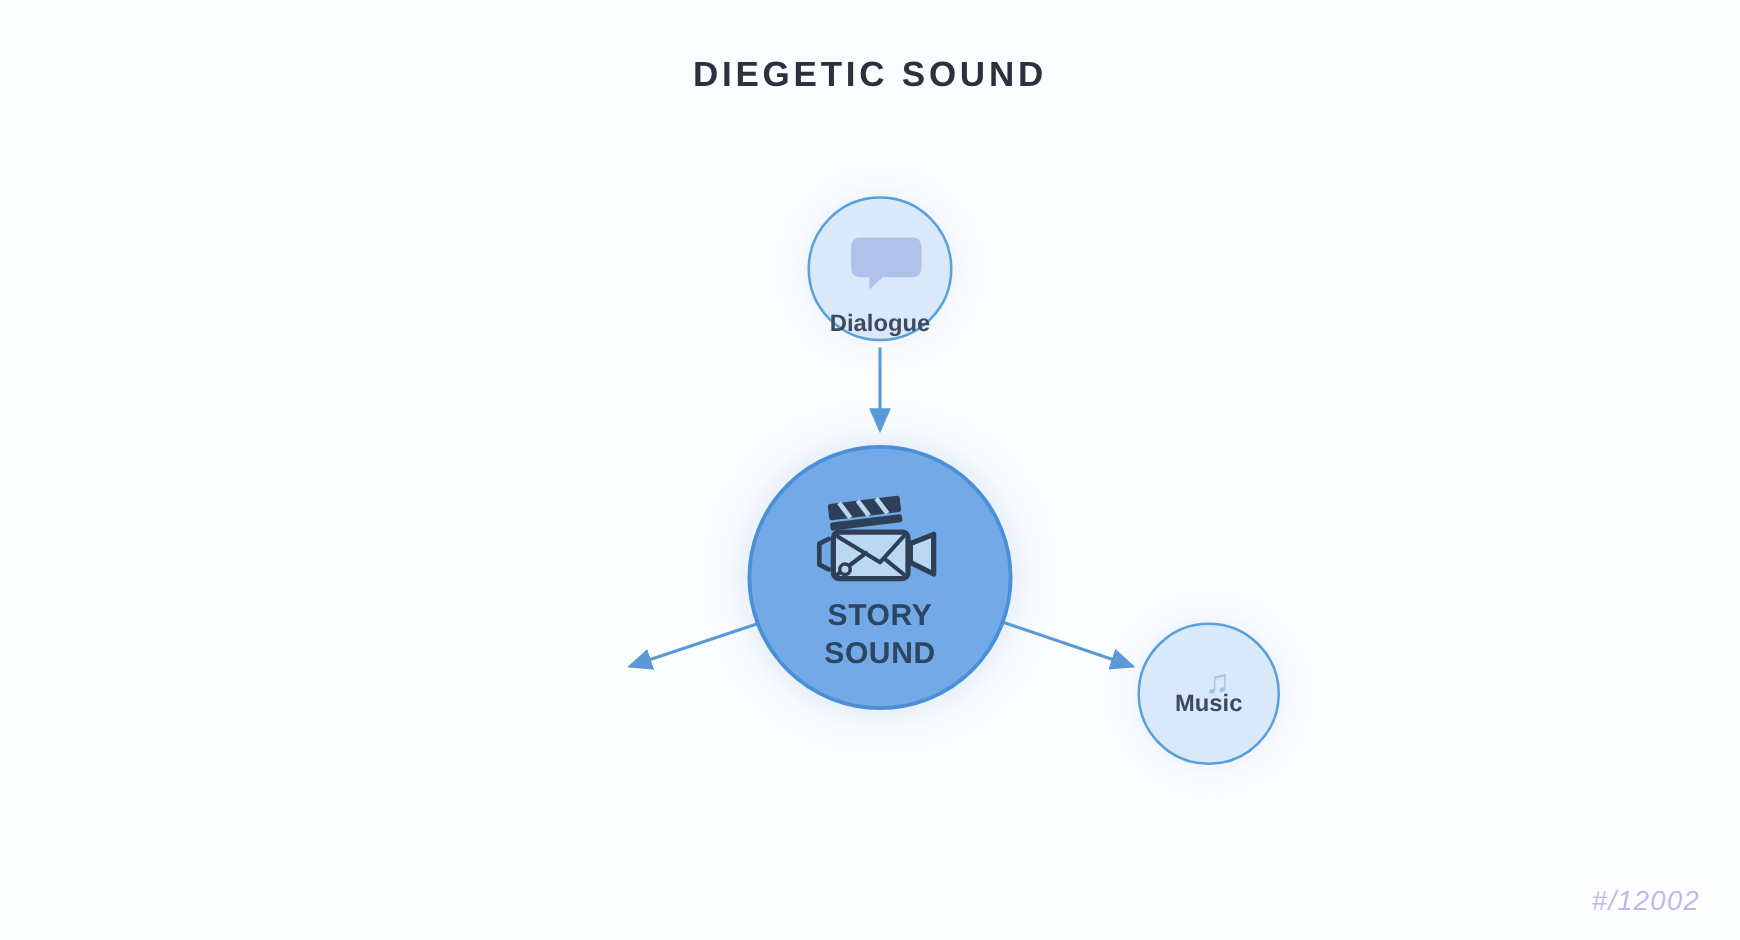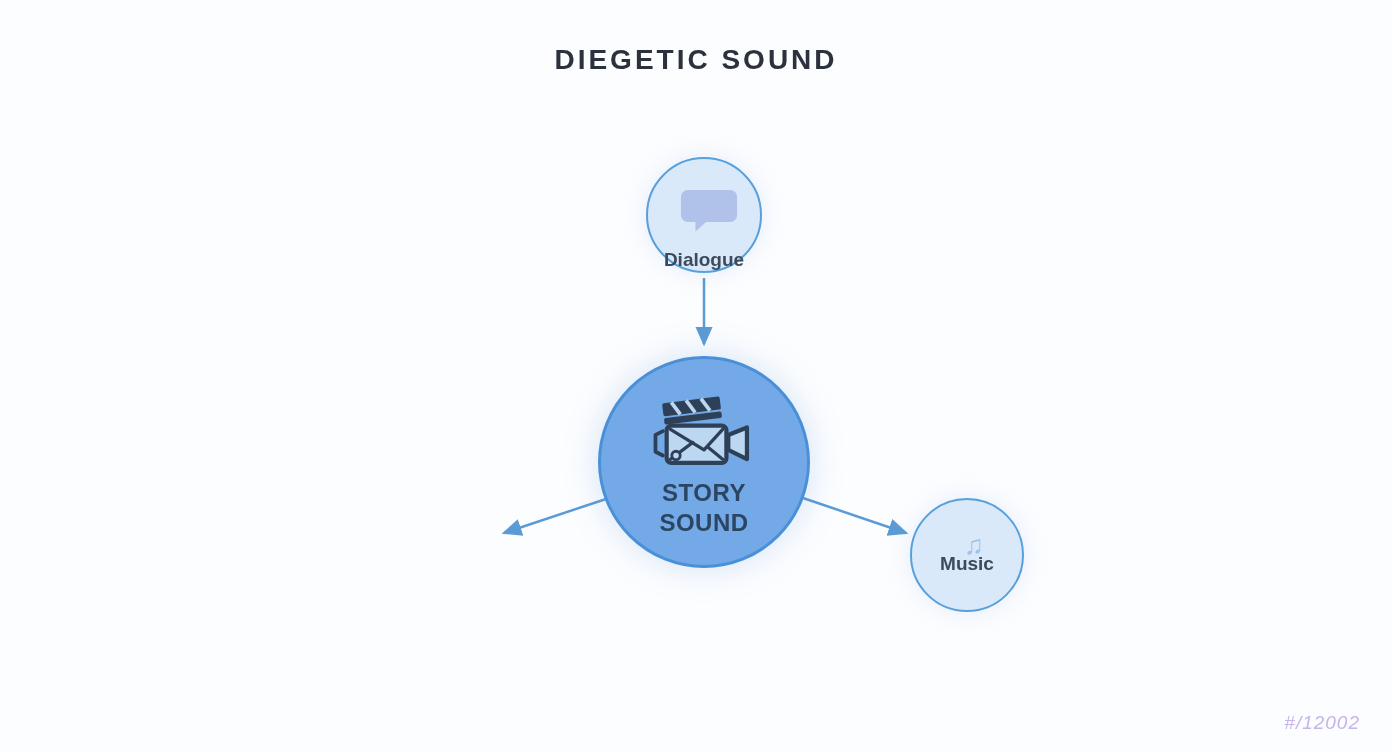--- a/index.html
+++ b/index.html
@@ -129,21 +129,21 @@
     height: 84px;
     margin-bottom: 2px;
   }
   .camera-icon .dark-stroke { stroke: var(--icon-dark); }
   .camera-icon .dark-fill { fill: var(--icon-dark); }
 
   .watermark {
     position: absolute;
     right: 32px;
     bottom: 18px;
-    font-size: 19px;
+    font-size: 22px;
     font-style: italic;
     letter-spacing: 1px;
     color: var(--watermark-color);
   }
 </style>
 </head>
 <body>
 
 <div class="canvas">
 

